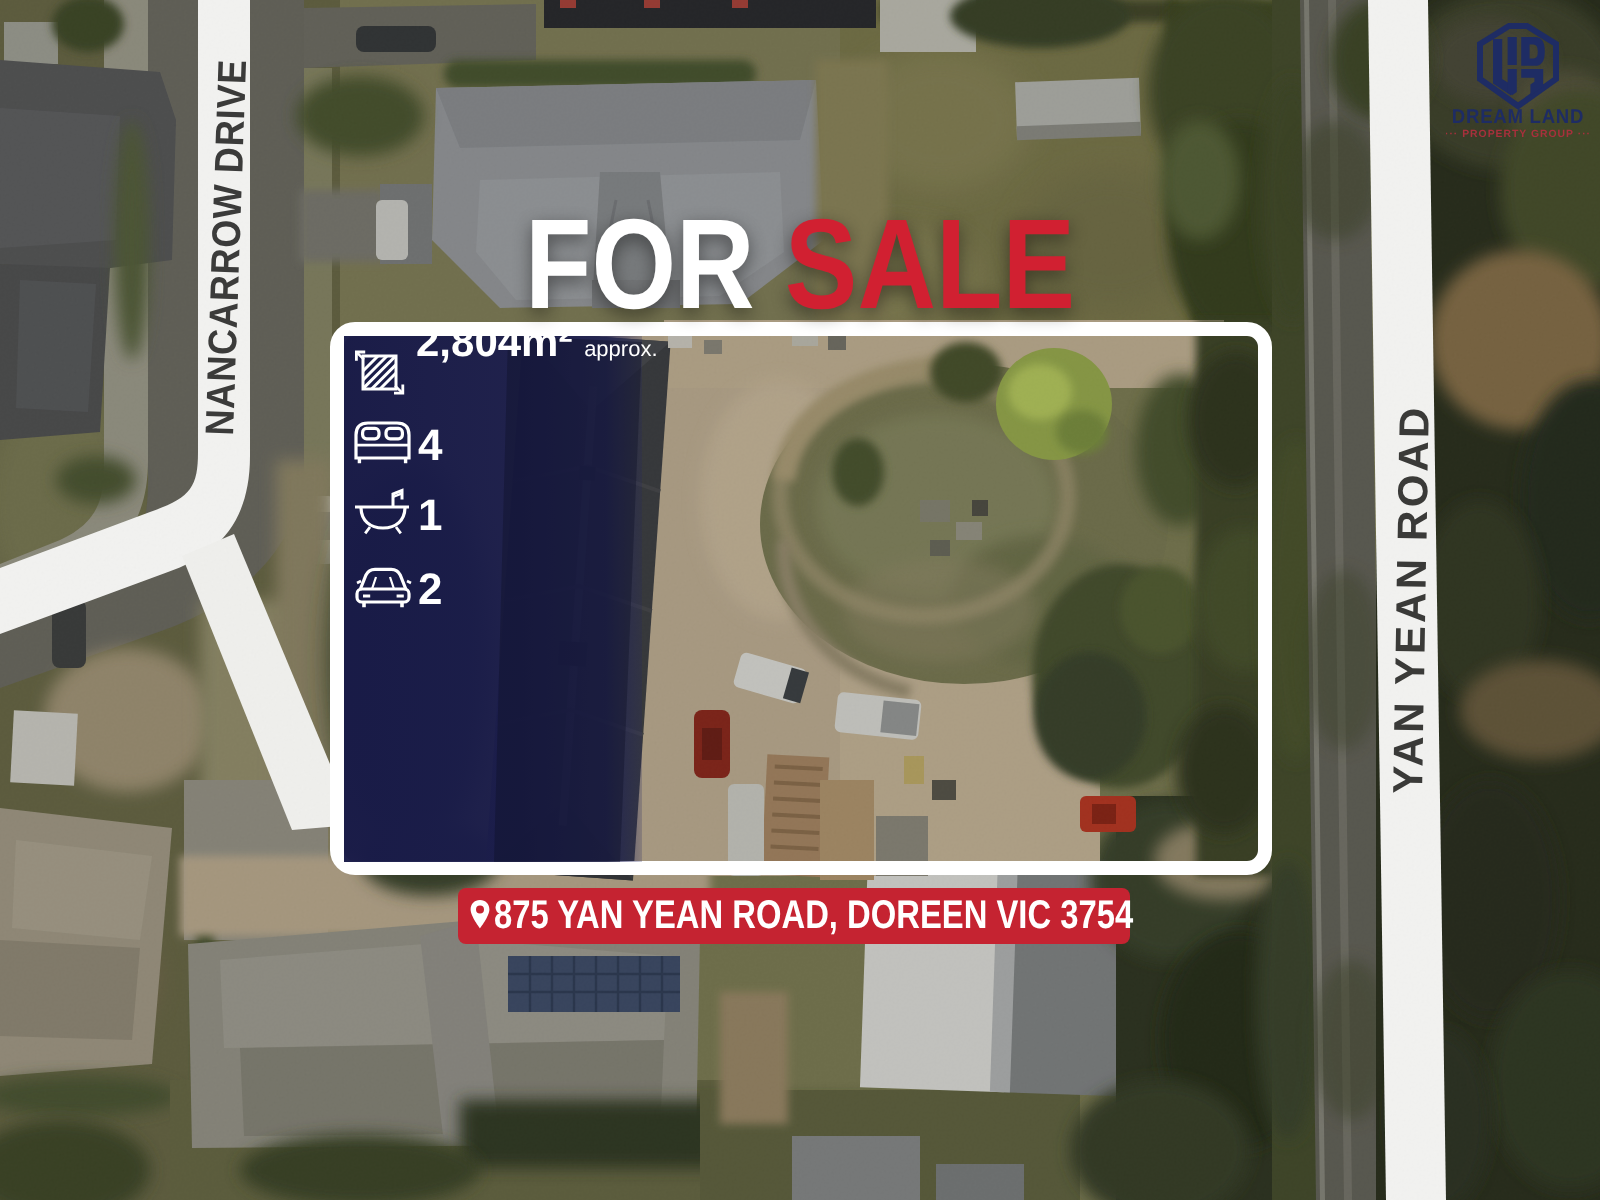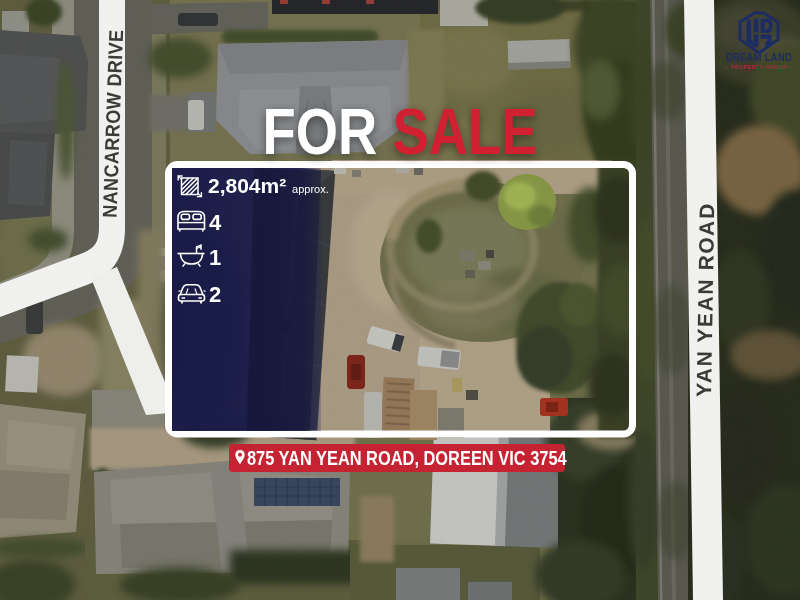--- a/index.html
+++ b/index.html
@@ -336,21 +336,21 @@
     <rect x="178.5" y="294.5" width="26" height="6.5" rx="2.4"></rect>
     <path d="M182,301 v2.6 M201,301 v2.6" stroke-width="1.8"></path>
     <path d="M181.5,298 h3.6 M198.3,298 h3.6" stroke-width="1.5"></path>
     <path d="M186,294.5 l2,-6 M197,294.5 l-2,-6" stroke-width="1.1"></path>
     <path d="M180.5,290.5 l-2,1 M203.5,290.5 l2,1" stroke-width="1.3"></path>
   </g>
 </svg>
 
 <div class="abs" id="forsale" style="left:0;top:95px;width:800px;text-align:center;font-weight:bold;font-size:64px;letter-spacing:0px;color:#ffffff;text-shadow:0 3px 10px rgba(0,0,0,0.45);white-space:nowrap;transform:scaleX(0.85);transform-origin:400px 0;">FOR <span style="color:#d12031;">SALE</span></div>
 
-<div class="abs" style="left:208px;top:174px;color:#fff;font-weight:bold;font-size:21px;">2,804m² <span style="font-size:11px;font-weight:normal;">approx.</span></div>
+<div class="abs" style="left:208px;top:160px;color:#fff;font-weight:bold;font-size:21px;">2,804m² <span style="font-size:11px;font-weight:normal;">approx.</span></div>
 
 <div class="abs" style="left:209px;top:210px;color:#fff;font-weight:bold;font-size:22px;">4</div>
 
 <div class="abs" style="left:209px;top:245px;color:#fff;font-weight:bold;font-size:22px;">1</div>
 
 <div class="abs" style="left:209px;top:282px;color:#fff;font-weight:bold;font-size:22px;">2</div>
 
 <div class="abs" id="banner" style="left:229px;top:444px;width:336px;height:28px;background:#c52331;border-radius:4px;"></div>
 
 <svg class="abs" style="left:235px;top:450px;" width="10" height="15" viewBox="0 0 10 15">

